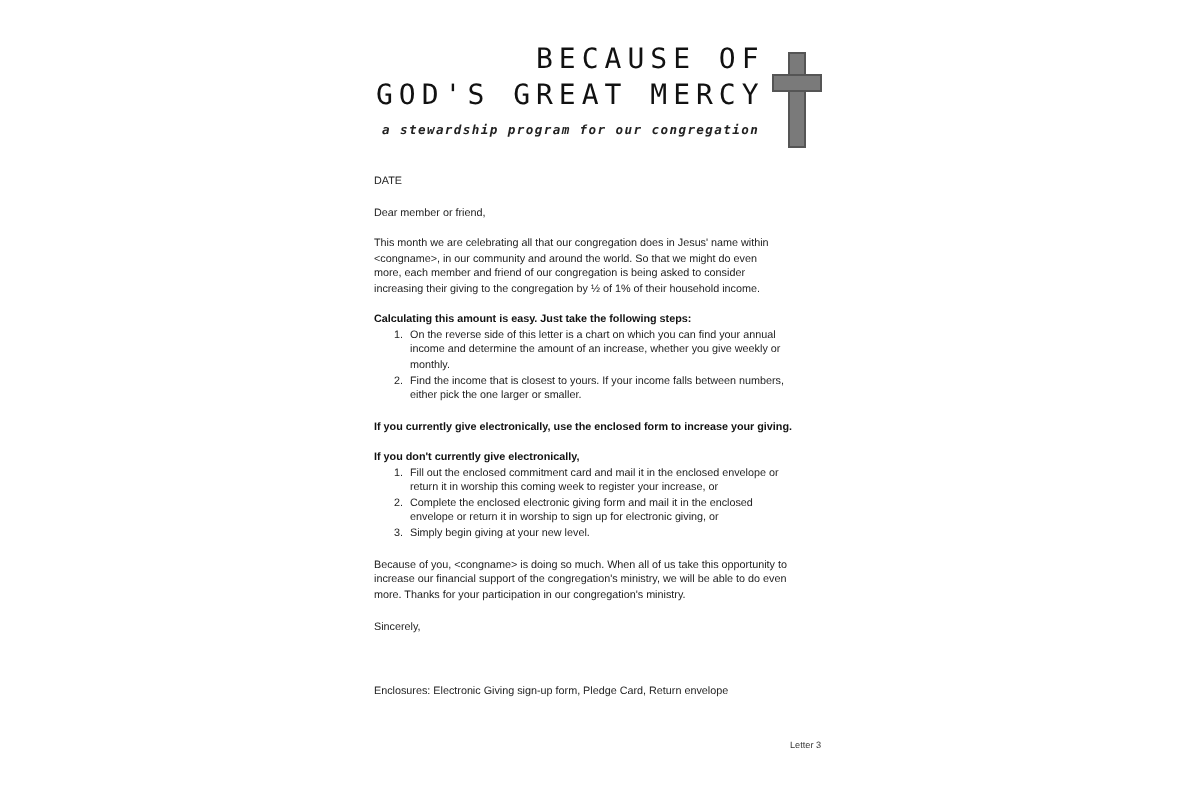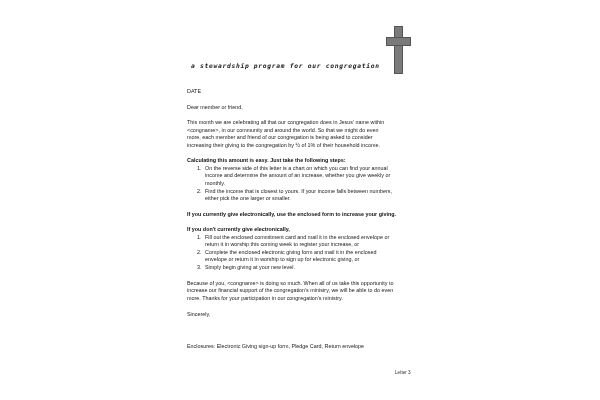--- a/index.html
+++ b/index.html
@@ -19,20 +19,22 @@
   .b { font-weight:bold; color:#111; }
   .li { position:absolute; font-size:5.4px; line-height:7.6px; white-space:nowrap; color:#222; }
   .num { position:absolute; left:197px; font-size:5.4px; line-height:7.6px; color:#222; }
   .footer-label { position:absolute; left:395px; top:370px; font-size:4.6px; color:#333; white-space:nowrap; }
 </style>
 </head>
 <body>
 
 <div class="page">
 
+  <div class="title1">BECAUSE OF</div>
+  <div class="title2">GOD'S GREAT MERCY</div>
   <div class="tagline">a stewardship program for our congregation</div>
   <div class="cross">
     <div class="v"></div>
       <div class="h"></div>
   </div>
 
   <div class="txt" style="top:88px">DATE</div>
   <div class="txt" style="top:104px">Dear member or friend,</div>
 
   <div class="txt" style="top:119px">This month we are celebrating all that our congregation does in Jesus' name within</div>

